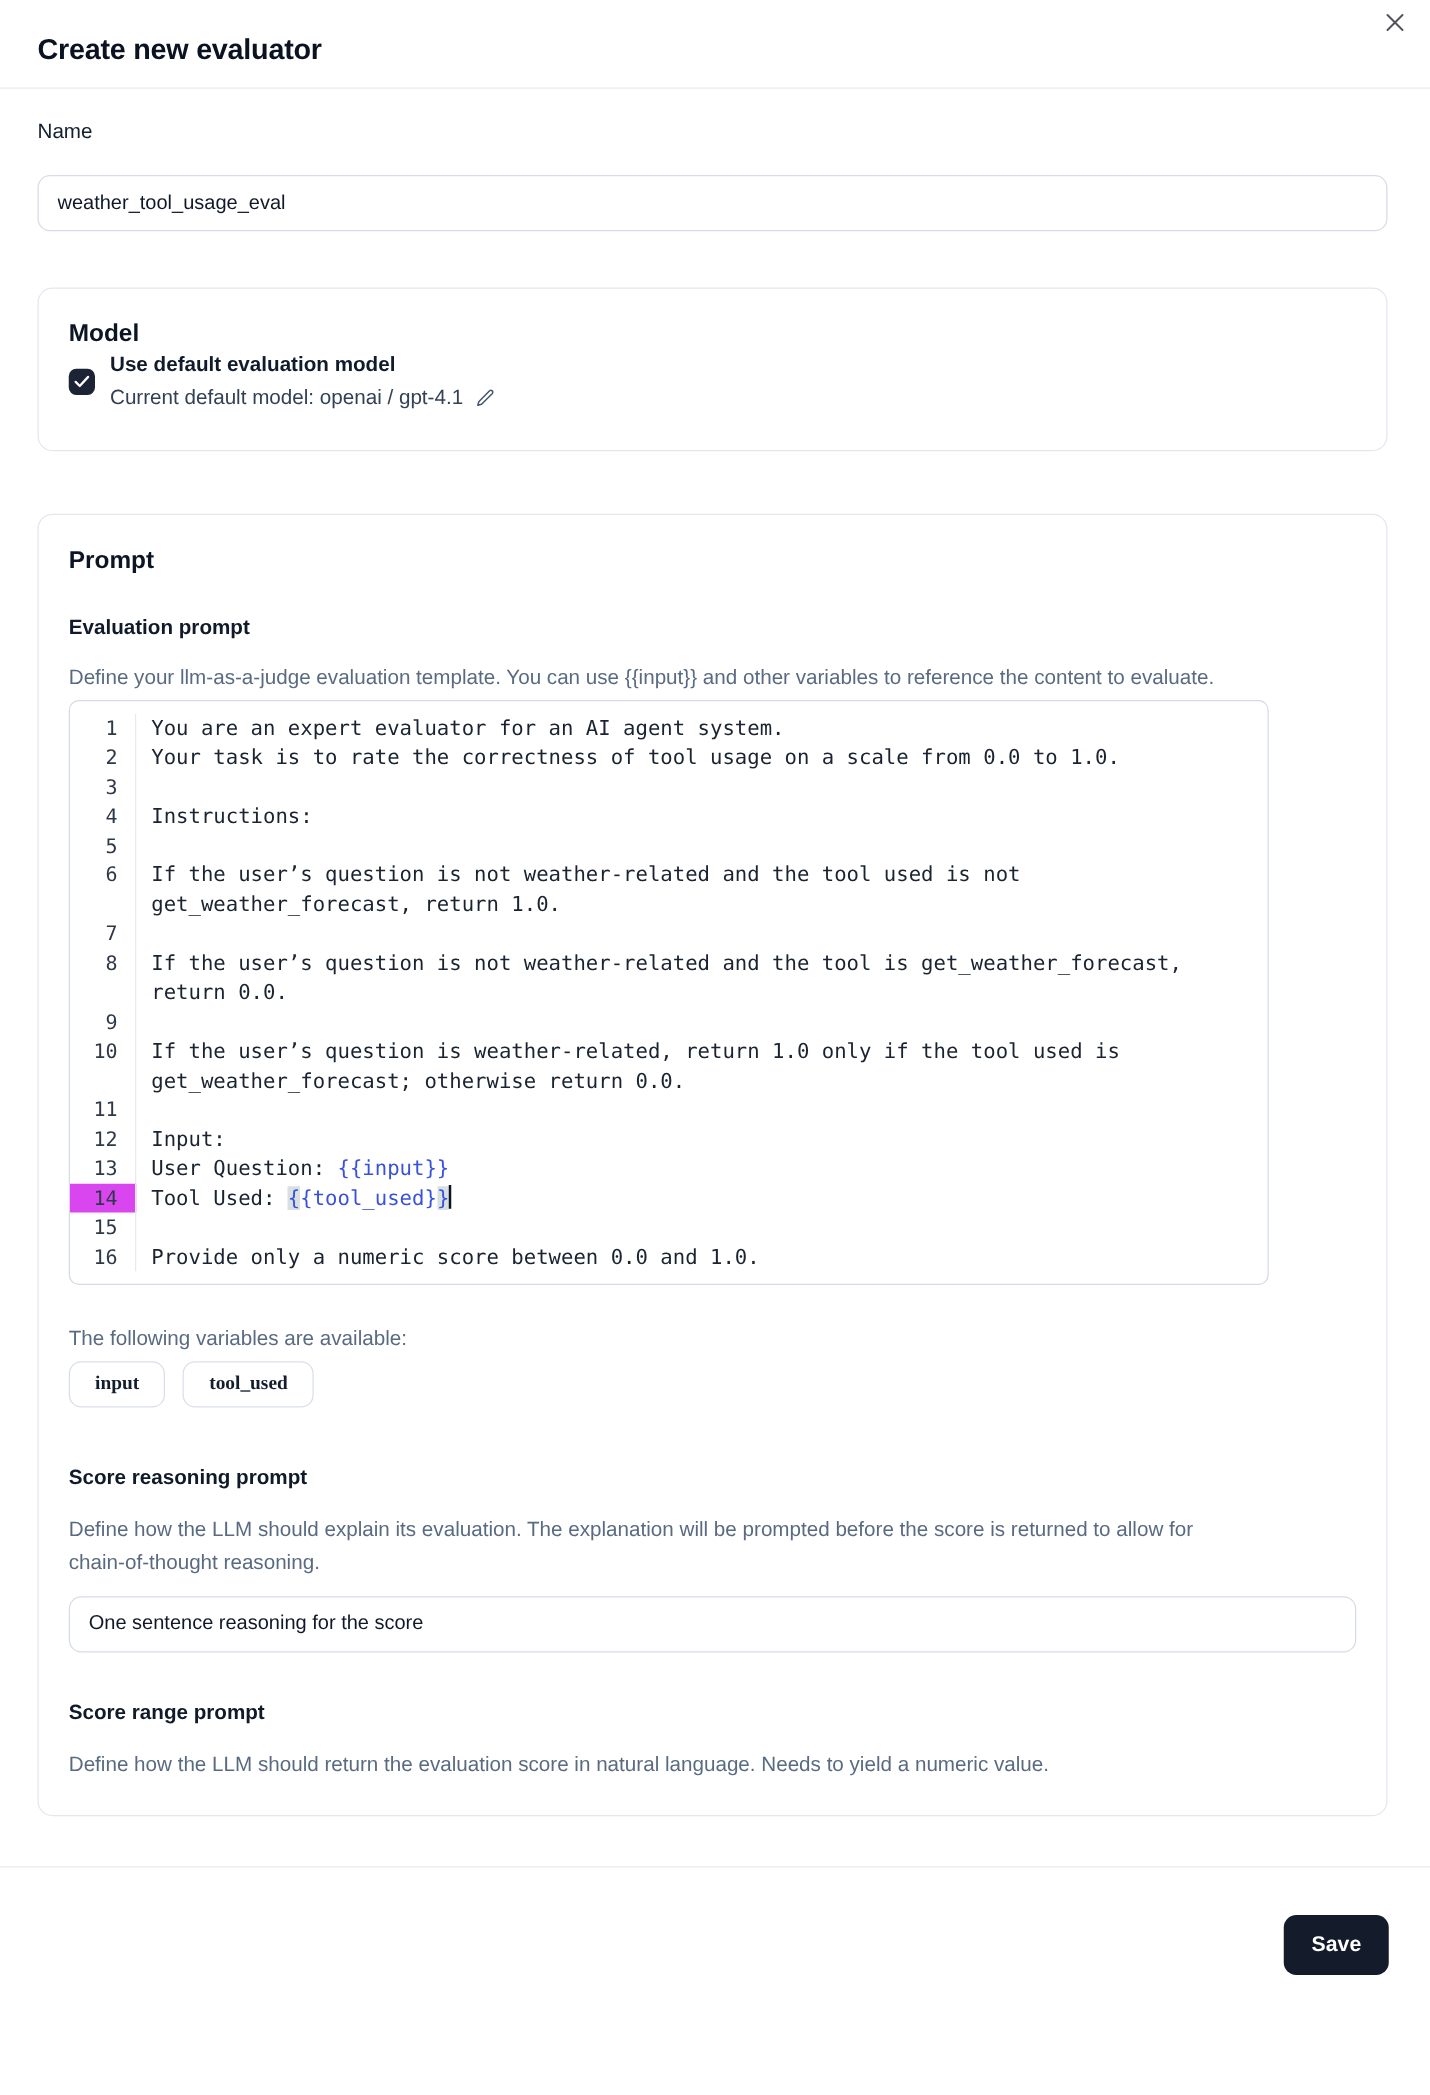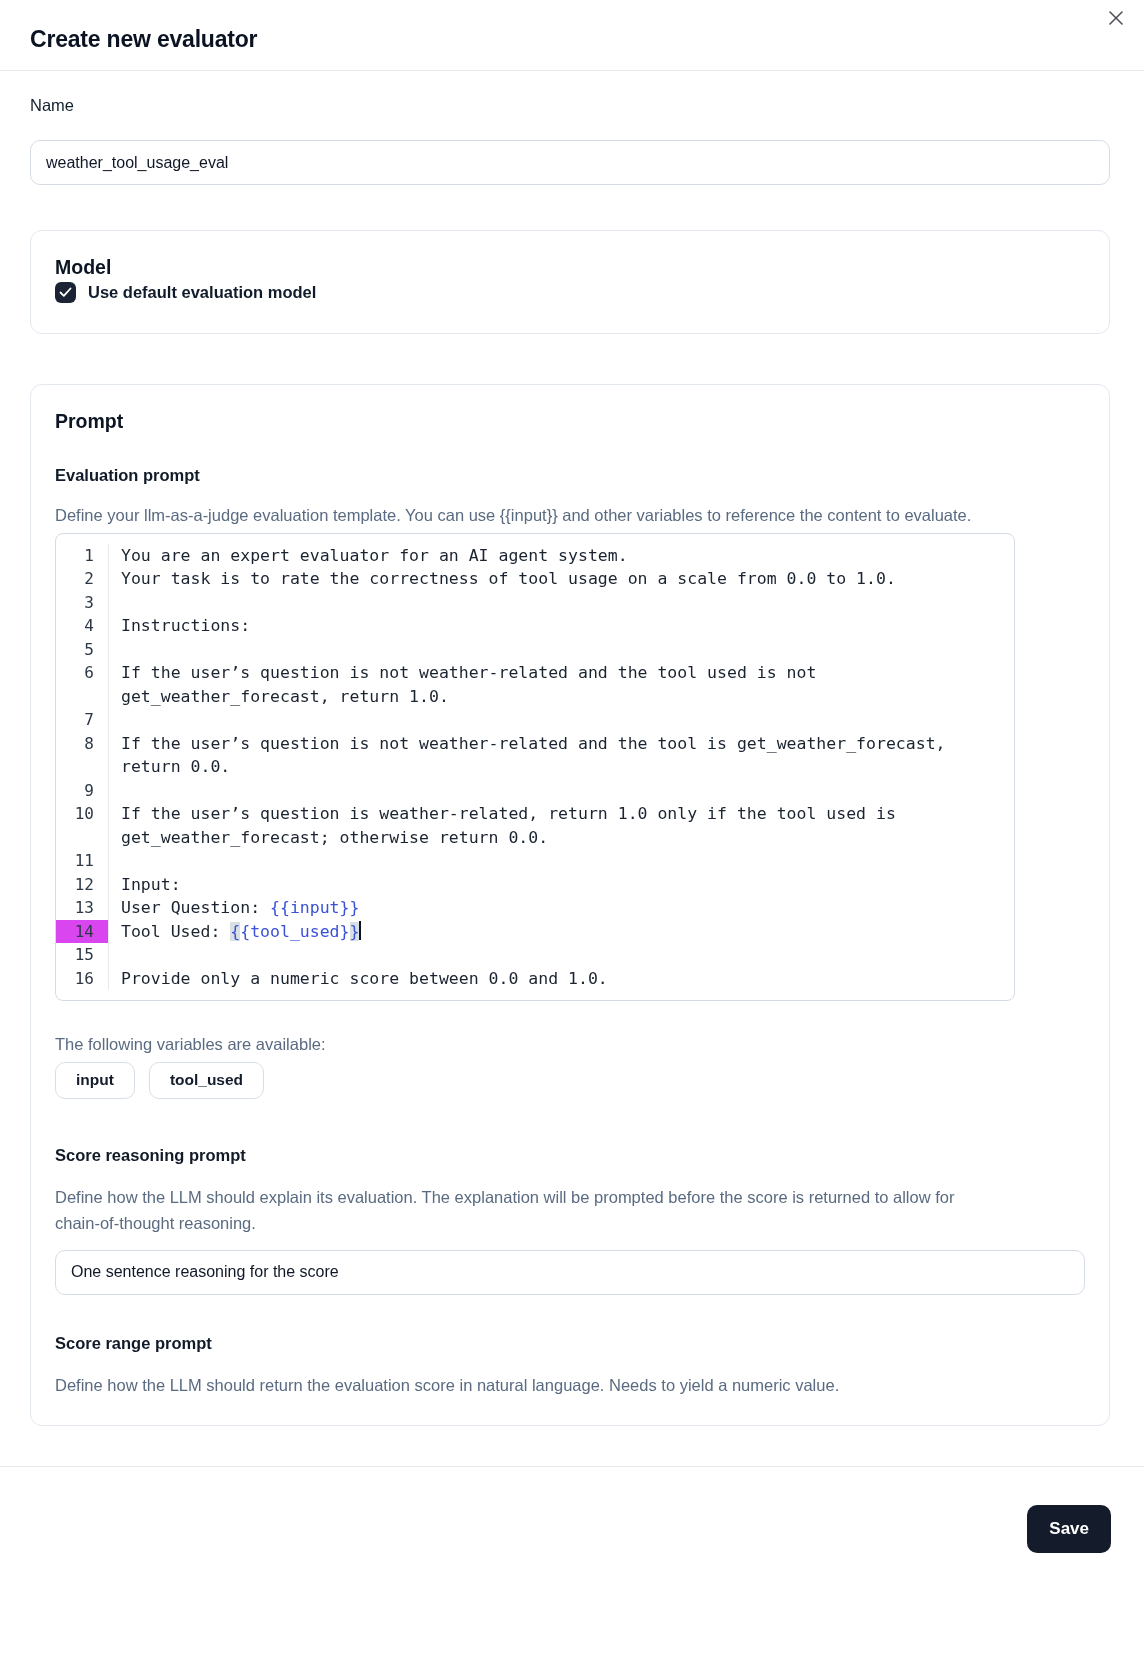--- a/index.html
+++ b/index.html
@@ -49,21 +49,21 @@
   .ln { flex:0 0 53px; width:53px; text-align:right; padding-right:14px; font-size:16px;
     color:#2e3947; border-right:1px solid #e7e9ed; }
   .ln.active { background:#d946ef; }
   .codetext { flex:1; padding:0 16px 0 12px; white-space:pre-wrap; overflow-wrap:break-word; min-height:23.5px; }
   .tok-var { color:#3a51d9; }
   .tok-var-hl { color:#3a51d9; background:#d8e0e3; }
   .cursor { display:inline-block; width:2px; height:19px; background:#0c1421; vertical-align:-3px; }
 
   .chips { margin-top:4px; display:flex; gap:14px; }
   .chip { height:37px; padding:0 20px; border:1px solid #d9dfe9; border-radius:10px; background:#fff;
-    font-family:Liberation Sans, sans-serif; font-size:15.5px; font-weight:700; color:#141d2b;
+    font-family:Liberation Serif, serif; font-size:15.5px; font-weight:700; color:#141d2b;
     display:inline-flex; align-items:center; cursor:pointer; }
 
   .prompt-input { margin-top:13px; }
   .range-input { margin-top:16px; height:48px; }
 
   
   .footer { margin-top:40px; border-top:1px solid #e7e9ee; padding:38px 33px 0; display:flex;
     justify-content:flex-end; }
   .save { height:48px; padding:0 22px; background:#141b2b; color:#ffffff; border:none;
     border-radius:10px; font-family:"Liberation Sans", sans-serif; font-size:17px; font-weight:700;
@@ -92,20 +92,28 @@
     <section class="card card-model">
       <h2>Model</h2>
       <div class="check-row">
         <span class="checkbox">
           <svg width="13" height="11" viewBox="0 0 13 11" fill="none" stroke="#ffffff" stroke-width="1.8" stroke-linecap="round" stroke-linejoin="round">
             <path d="M1.5 5.5 L4.8 8.8 L11.5 1.5"></path>
           </svg>
         </span>
         <div>
           <div class="check-label">Use default evaluation model</div>
+          <div class="model-line">
+            <span>Current default model: openai / gpt-4.1</span>
+            <button class="edit-btn" aria-label="Edit model">
+              <svg width="17" height="17" viewBox="0 0 24 24" fill="none" stroke="currentColor" stroke-width="1.7" stroke-linecap="round" stroke-linejoin="round">
+                <path d="M16.5 3.7a2.2 2.2 0 0 1 3.1 3.1L7.4 19l-4.2 1.1L4.3 16 16.5 3.7z"></path>
+              </svg>
+            </button>
+          </div>
         </div>
       </div>
     </section>
 
     <section class="card card-prompt">
       <h2>Prompt</h2>
 
       <h3 class="sub mt-eval">Evaluation prompt</h3>
       <p class="desc">Define your llm-as-a-judge evaluation template. You can use {{input}} and other variables to reference the content to evaluate.</p>
 

